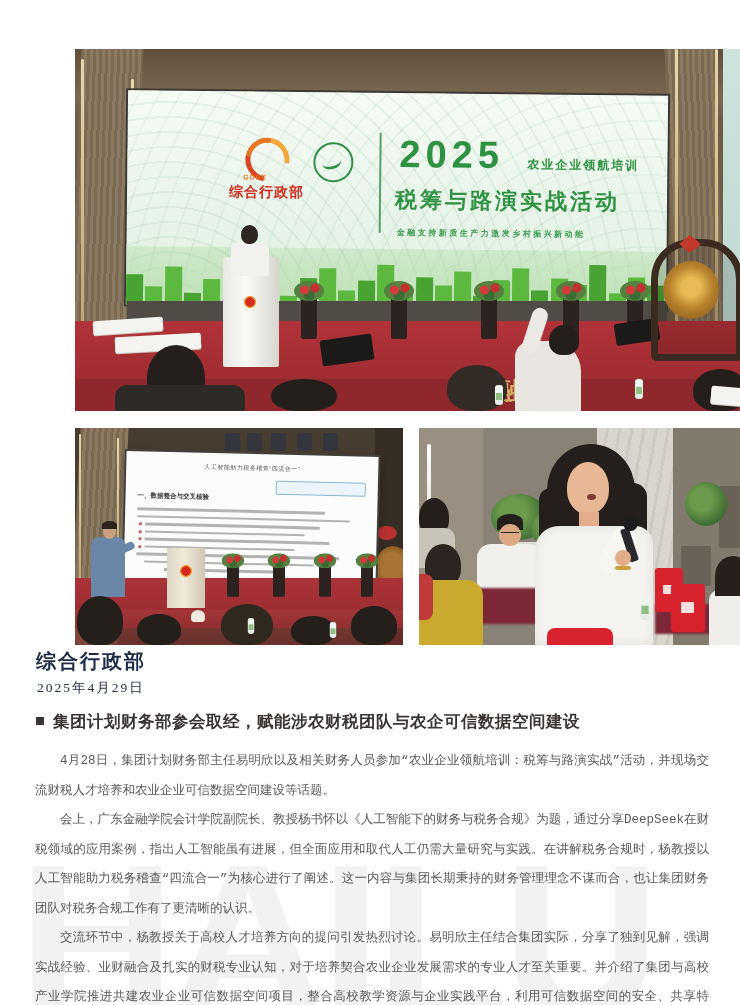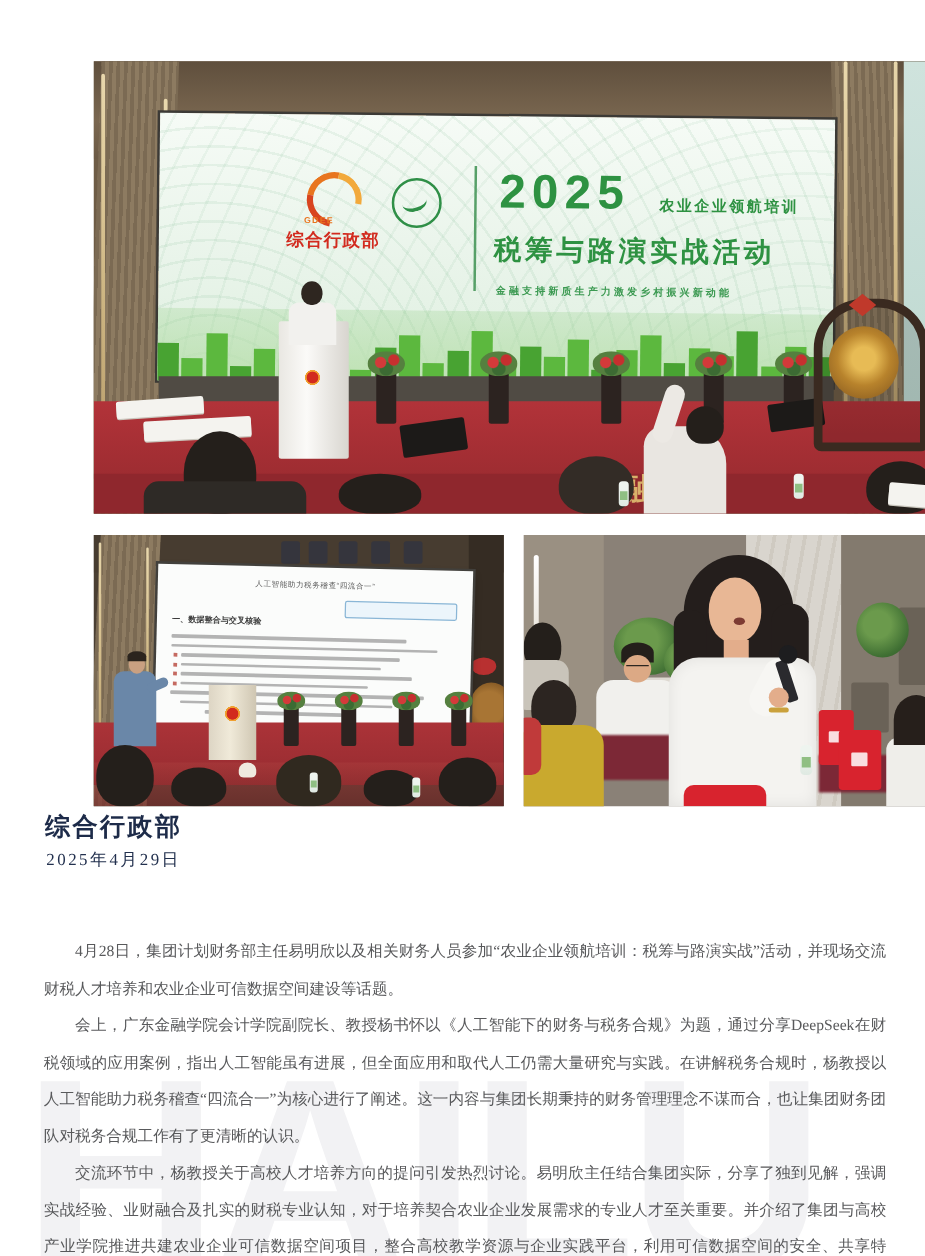--- a/index.html
+++ b/index.html
@@ -129,21 +129,21 @@
       font-size:13.5px;color:#22304e;letter-spacing:2px;z-index:2;}
   .badge{position:absolute;right:27px;top:651px;background:#1e3050;color:#fff;
       font-family:"Liberation Serif",serif;font-weight:bold;font-size:17px;letter-spacing:1px;
       padding:4px 12px 5px;border-radius:9px;z-index:2;}
   .headline{position:absolute;left:36px;top:711px;width:672px;margin:0;font-size:16.5px;font-weight:bold;
       color:#3a3532;letter-spacing:.5px;z-index:2;font-family:"Liberation Sans",sans-serif;}
   .headline .bullet{display:inline-block;width:8px;height:8px;background:#3a3532;margin-right:9px;
       vertical-align:2px;}
   .body-text{position:absolute;left:35px;top:747px;width:674px;z-index:2;}
   .body-text p{margin:0;font-size:12.5px;line-height:29.5px;color:#58595b;text-align:justify;
-      text-indent:2em;font-family:Liberation Serif, serif;}
+      text-indent:2em;font-family:Liberation Mono, monospace;}
 </style>
 </head>
 <body>
 
 <div class="page">
 
   <div class="watermark">HAILU</div>
 
   <figure class="photo" id="photo-main">
     <div class="abs" style="left:0;top:0;width:673px;height:78px;background:linear-gradient(180deg,#5f4f3d,#7a6750 60%,#6c5a45);"></div>
@@ -359,20 +359,23 @@
     </div>
     <div class="bottle" style="left:222px;top:170px;transform:scale(1.2);"></div>
     <div class="rp-red-chair"></div>
     <div class="rp-right-person-body"></div>
     <div class="rp-right-person-hair"></div>
   </figure>
 
   <div class="dept">综合行政部</div>
   <div class="date">2025年4月29日</div>
 
+  <h1 class="headline">
+    <span class="bullet"></span><span>集团计划财务部参会取经，赋能涉农财税团队与农企可信数据空间建设</span>
+  </h1>
 
   <div class="body-text">
     <p>4月28日，集团计划财务部主任易明欣以及相关财务人员参加“农业企业领航培训：税筹与路演实战”活动，并现场交流财税人才培养和农业企业可信数据空间建设等话题。</p>
     <p>会上，广东金融学院会计学院副院长、教授杨书怀以《人工智能下的财务与税务合规》为题，通过分享DeepSeek在财税领域的应用案例，指出人工智能虽有进展，但全面应用和取代人工仍需大量研究与实践。在讲解税务合规时，杨教授以人工智能助力税务稽查“四流合一”为核心进行了阐述。这一内容与集团长期秉持的财务管理理念不谋而合，也让集团财务团队对税务合规工作有了更清晰的认识。</p>
     <p>交流环节中，杨教授关于高校人才培养方向的提问引发热烈讨论。易明欣主任结合集团实际，分享了独到见解，强调实战经验、业财融合及扎实的财税专业认知，对于培养契合农业企业发展需求的专业人才至关重要。并介绍了集团与高校产业学院推进共建农业企业可信数据空间项目，整合高校教学资源与企业实践平台，利用可信数据空间的安全、共享特性，为培养契合农业企业需求的专业财税人才开辟新路径，也为打造农业企业数据生态奠定基础。这一创新举措赢得了杨教授及在场人员的关注和期待。</p>
 
   </div>
 </div>
 
 </body></html>

